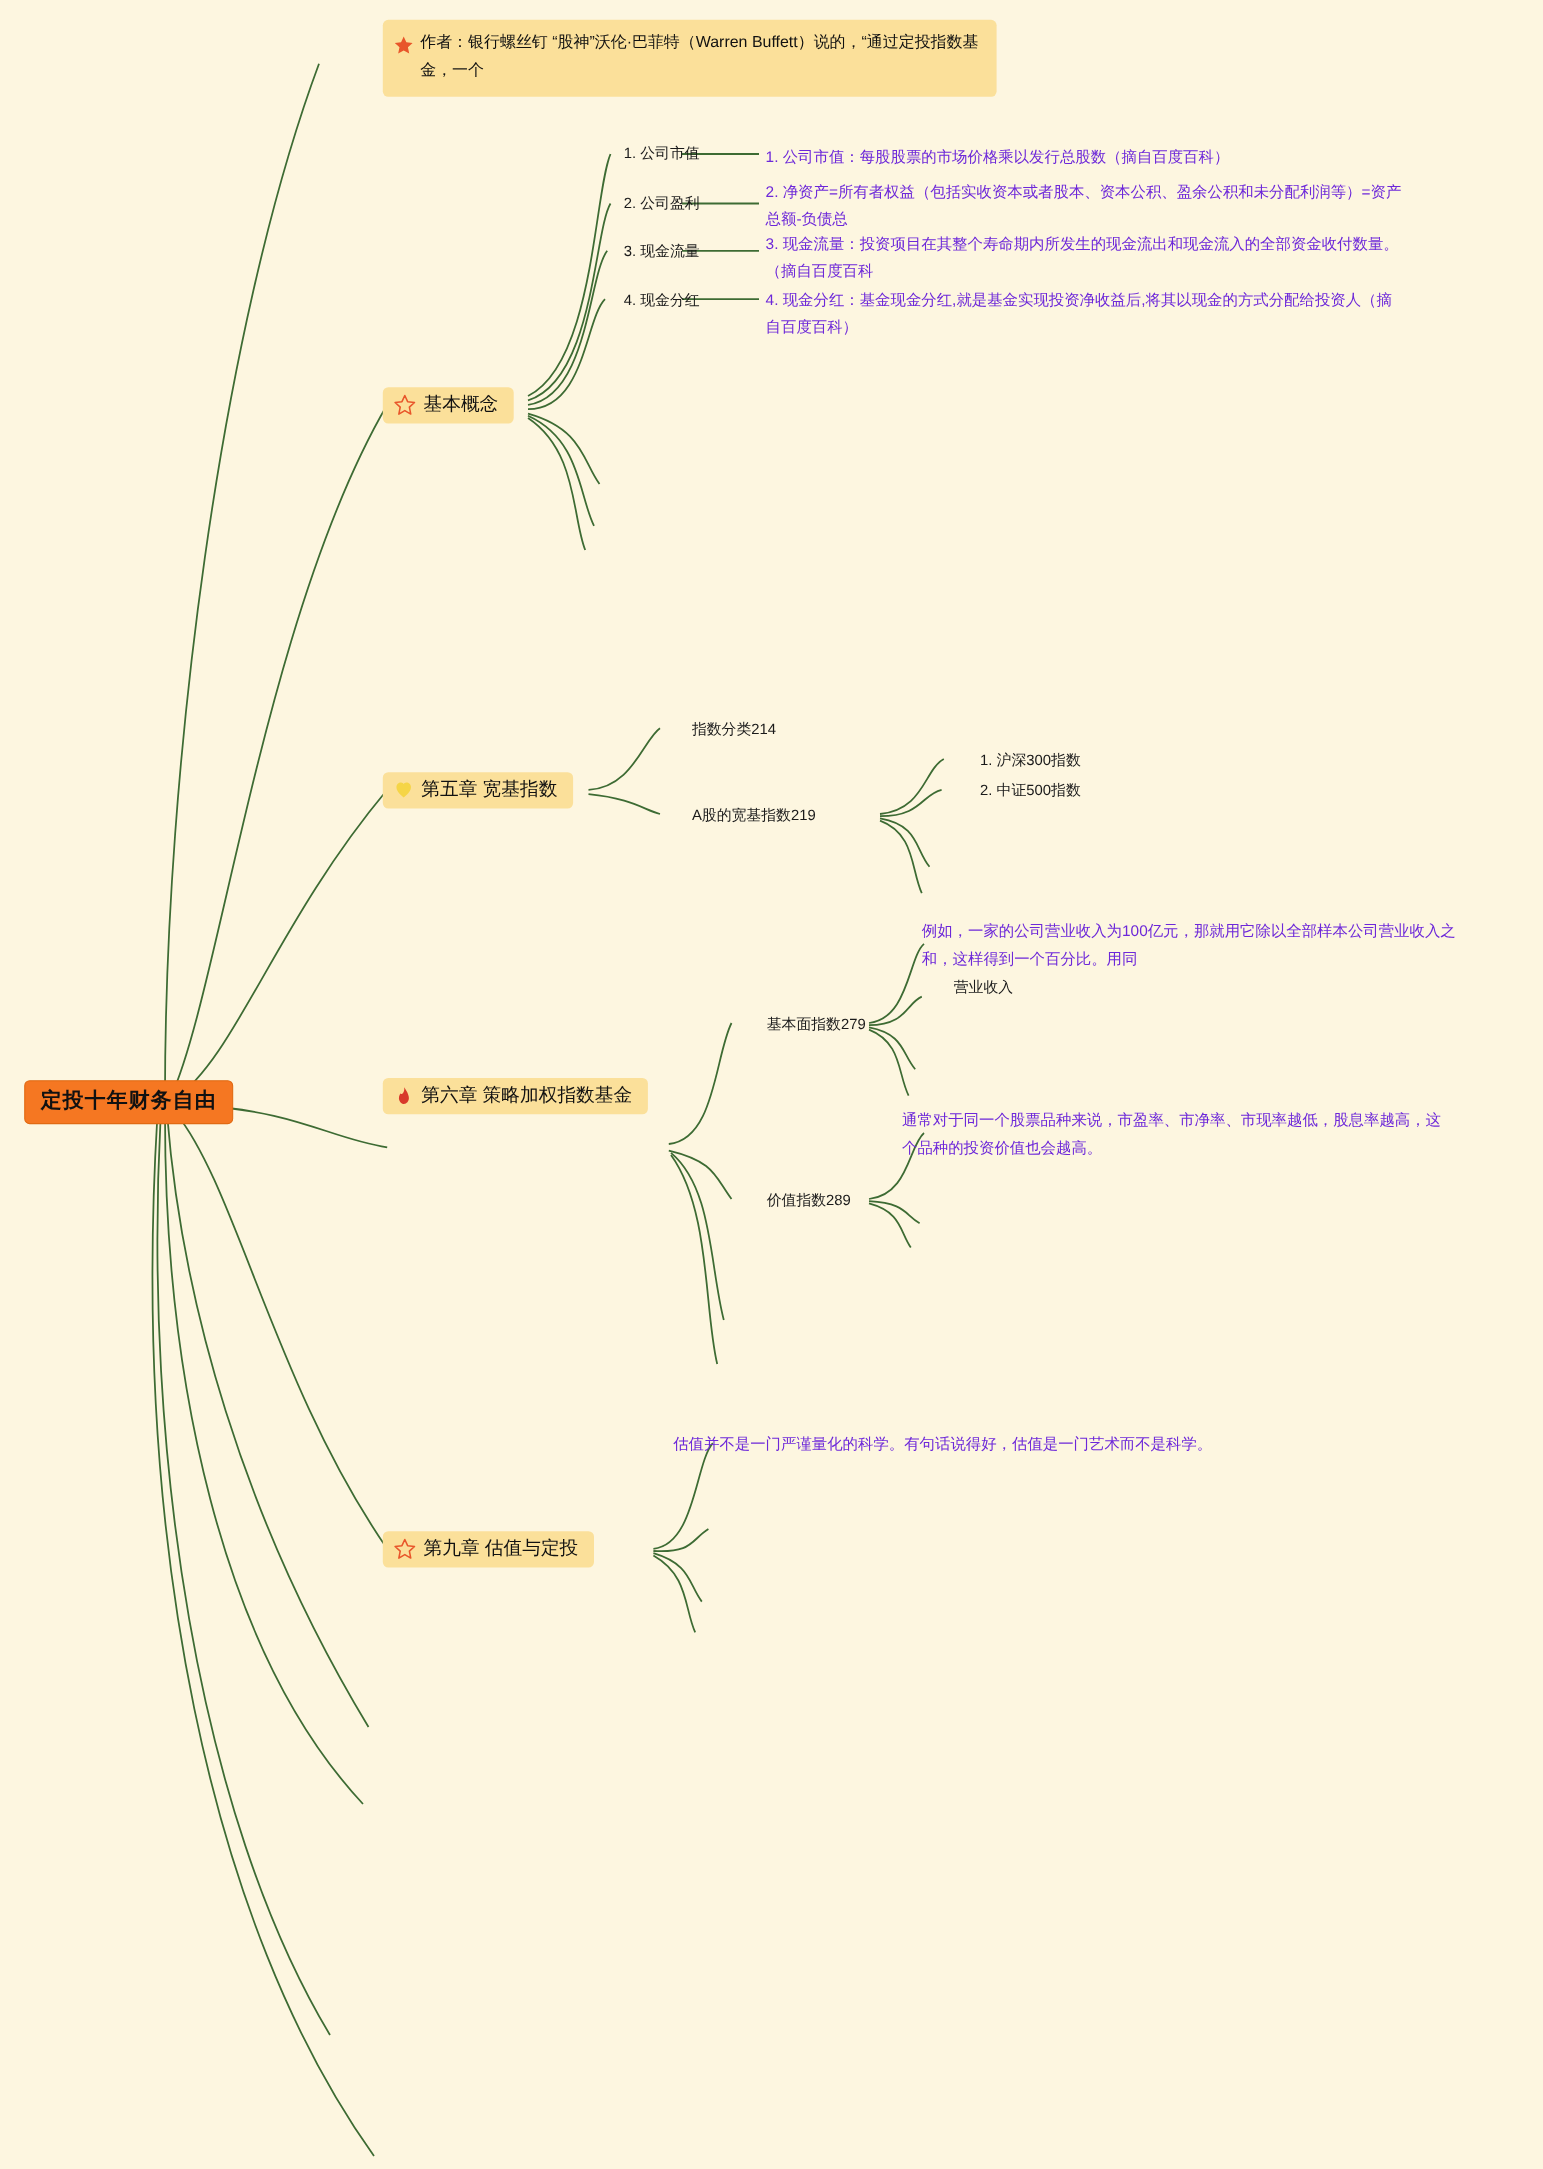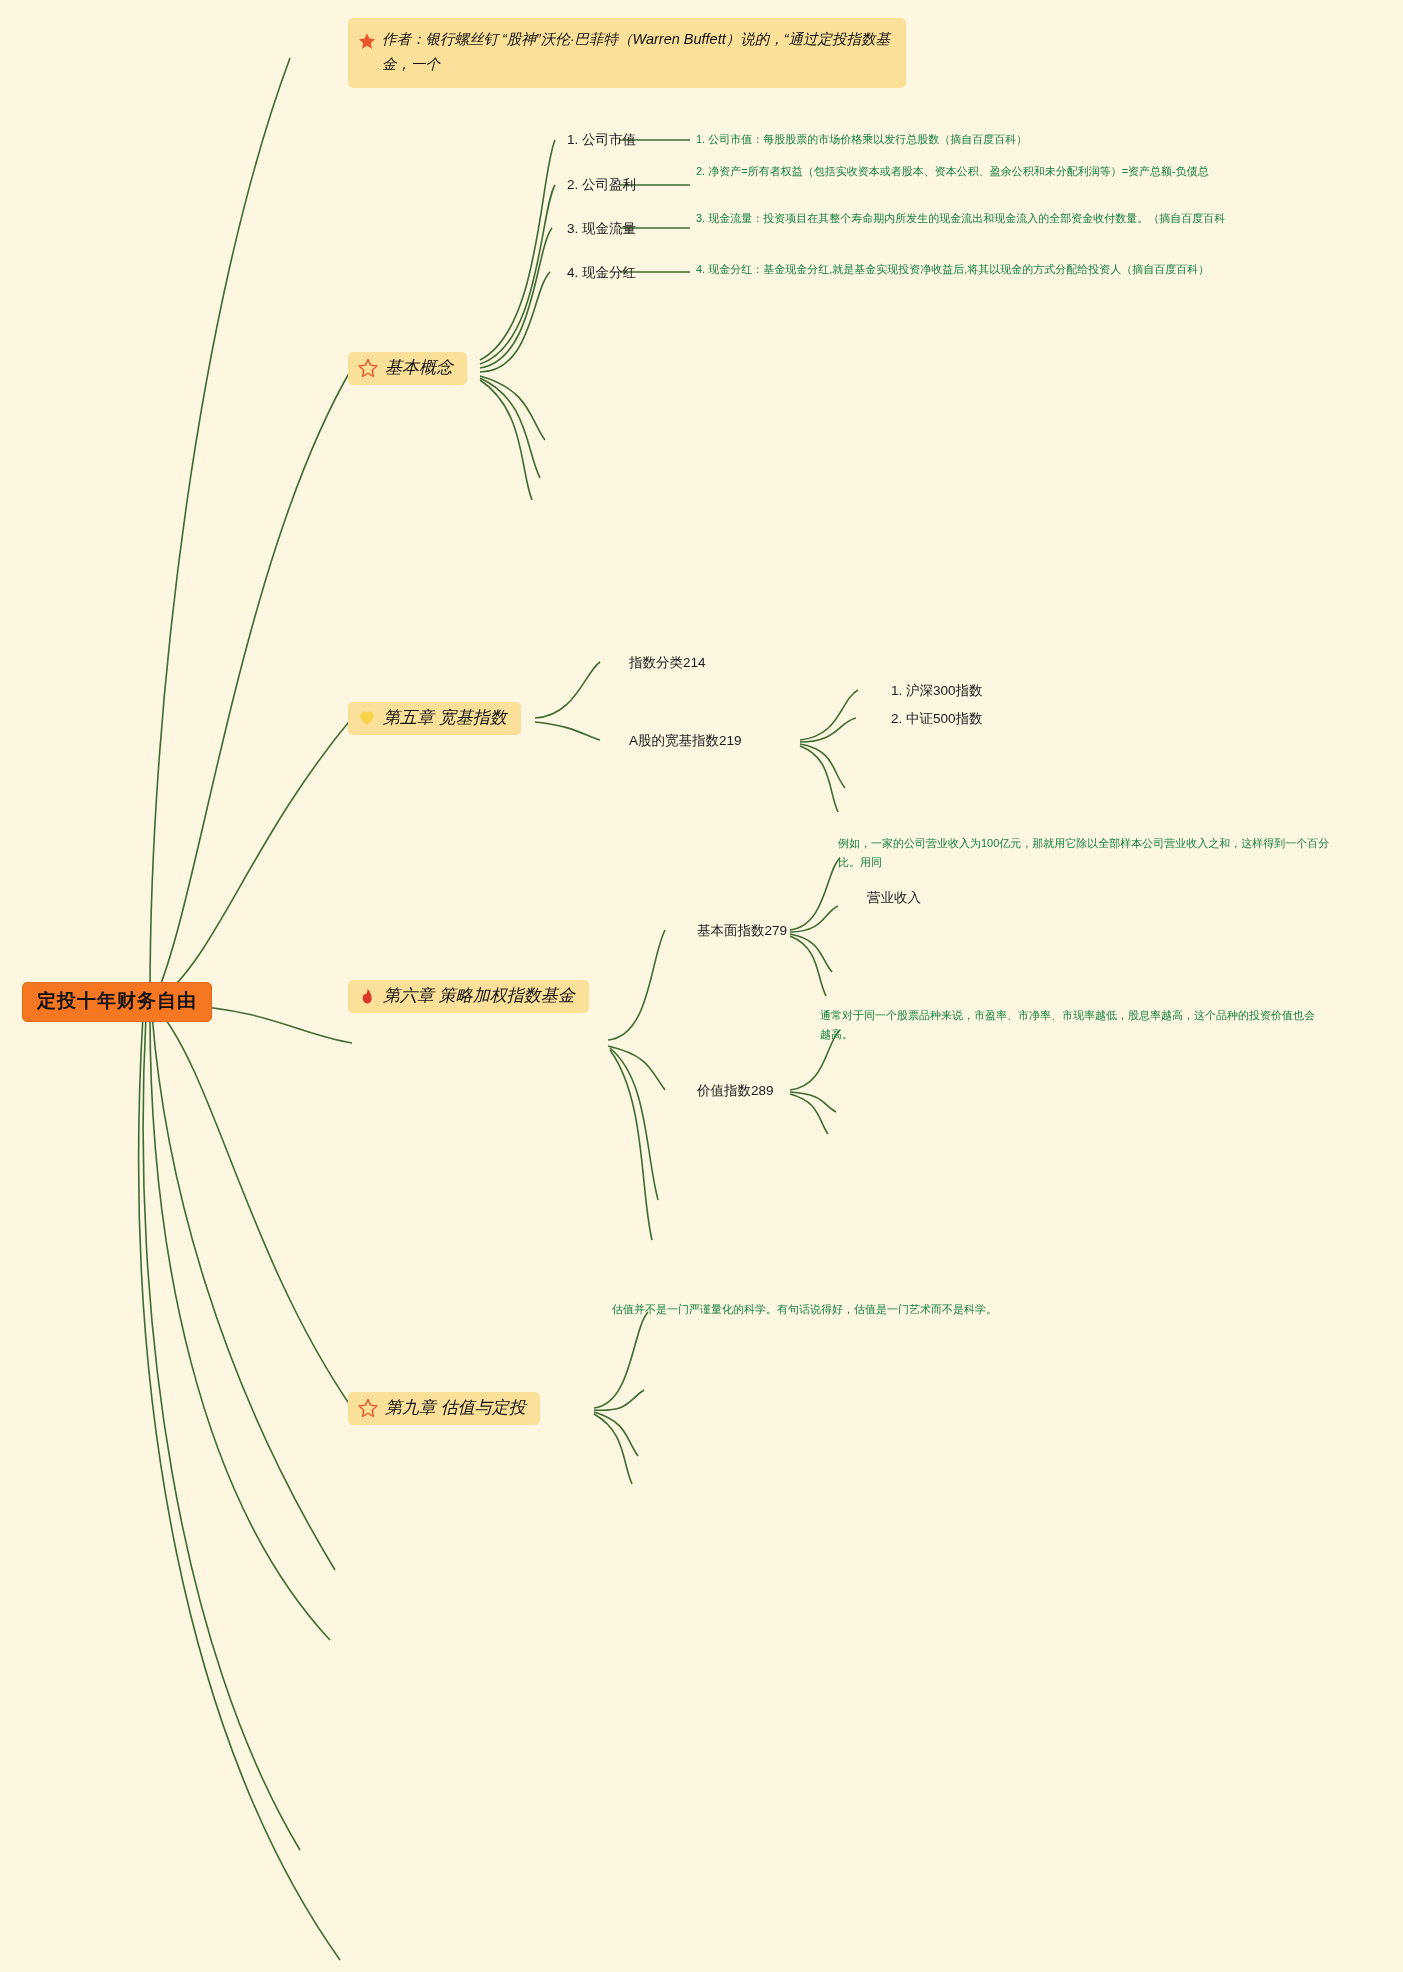--- a/index.html
+++ b/index.html
@@ -53,21 +53,20 @@
     background: #fbe09a;
     border-radius: 5px;
     padding: 6px 14px 7px 10px;
     font-size: 17px;
     color: #111;
     white-space: nowrap;
     display: flex;
     align-items: center;
     gap: 7px;
     line-height: 1.2;
-    font-style: italic;
   }
   .chapter-node.note-box {
     display: block;
     white-space: normal;
     padding: 9px 14px 10px 34px;
     font-size: 14.5px;
     line-height: 1.75;
     position: relative;
   }
   .note-box .note-icon {
@@ -78,22 +77,22 @@
 
   
   .text-node {
     font-size: 13.5px;
     color: #1a1a1a;
     line-height: 1.2;
     white-space: nowrap;
     margin-left: 29px;
   }
   .para-node {
-    font-size: 11px;
-    color: #15803d;
+    font-size: 14px;
+    color: #6d28d9;
     line-height: 1.75;
     white-space: normal;
   }
 
   
   .icon {
     display: inline-block;
     line-height: 1;
     flex: 0 0 auto;
   }

